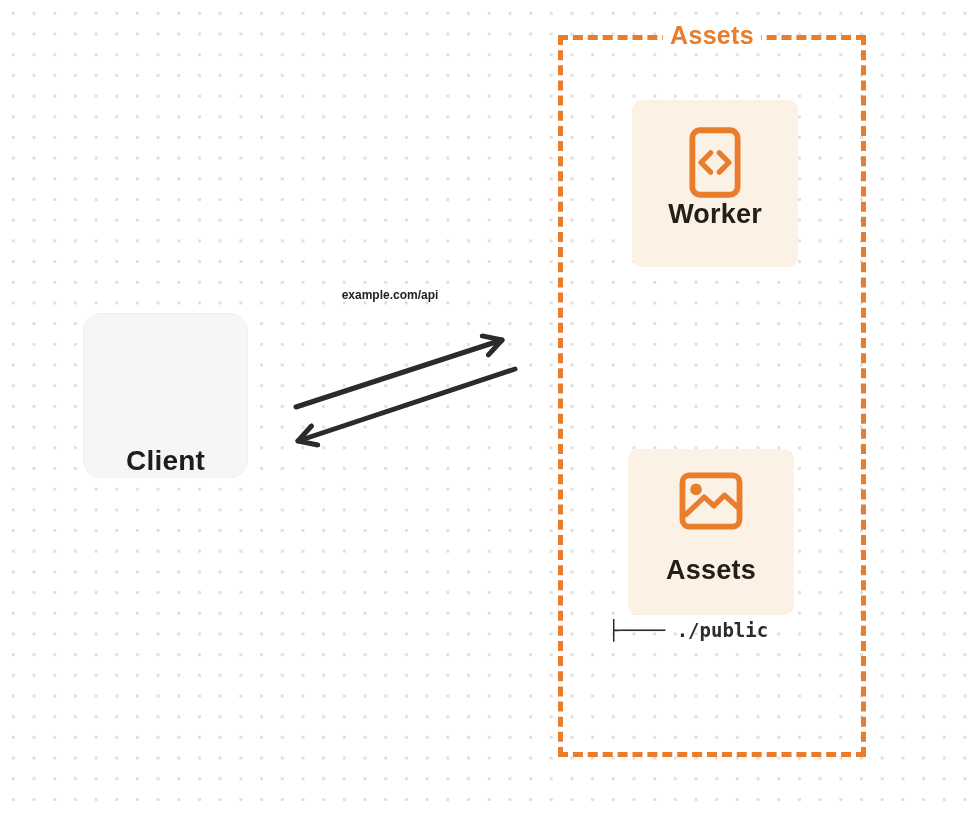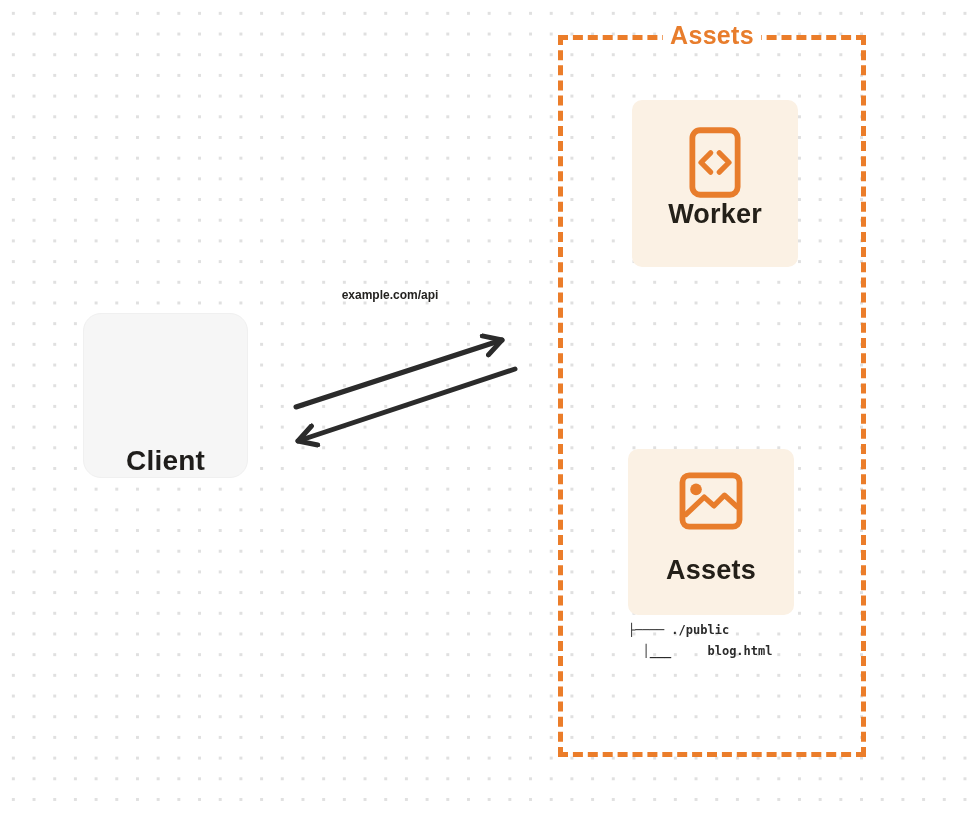--- a/index.html
+++ b/index.html
@@ -63,23 +63,23 @@
   }
   .card.worker { left: 632px; top: 100px; width: 166px; height: 167px; padding-top: 26px; }
   .card.worker .card-label { }
   .card.assets { left: 628px; top: 449px; width: 166px; height: 166px; padding-top: 23px; }
   .card.assets .card-label { margin-top: 25px; }
   .card-label {
     font-size: 27px; font-weight: 700; color: #242019; letter-spacing: 0.2px;
   }
 
   .tree {
-    position: absolute; left: 628px; top: 620px;
+    position: absolute; left: 608px; top: 620px;
     font-family: "DejaVu Sans Mono", "Liberation Mono", monospace;
-    font-size: 12px; font-weight: 700; line-height: 21px;
+    font-size: 19px; font-weight: 700; line-height: 21px;
     color: #2b2b2b;
   }
   .tree-line { white-space: pre; height: 21px; }
 </style>
 </head>
 <body>
 
 <div class="canvas">
 
   <svg class="arrows" width="980" height="818" viewBox="0 0 980 818">
@@ -117,16 +117,15 @@
     <svg width="64" height="58" viewBox="0 0 66 60" fill="none">
       <rect x="3.5" y="3.5" width="59" height="53" rx="7" stroke="#e87d2c" stroke-width="6"></rect>
       <circle cx="17.5" cy="18" r="6" fill="#e87d2c"></circle>
       <polyline points="7,44 26,26 36,35 47,24 60,36" stroke="#e87d2c" stroke-width="5.5" stroke-linecap="round" stroke-linejoin="round" fill="none"></polyline>
     </svg>
     <span class="card-label">Assets</span>
   </div>
 
   <div class="tree">
     <div class="tree-line">├──── ./public</div>
-    <div class="tree-line">  │___     blog.html</div>
   </div>
 
 </div>
 
 </body></html>

